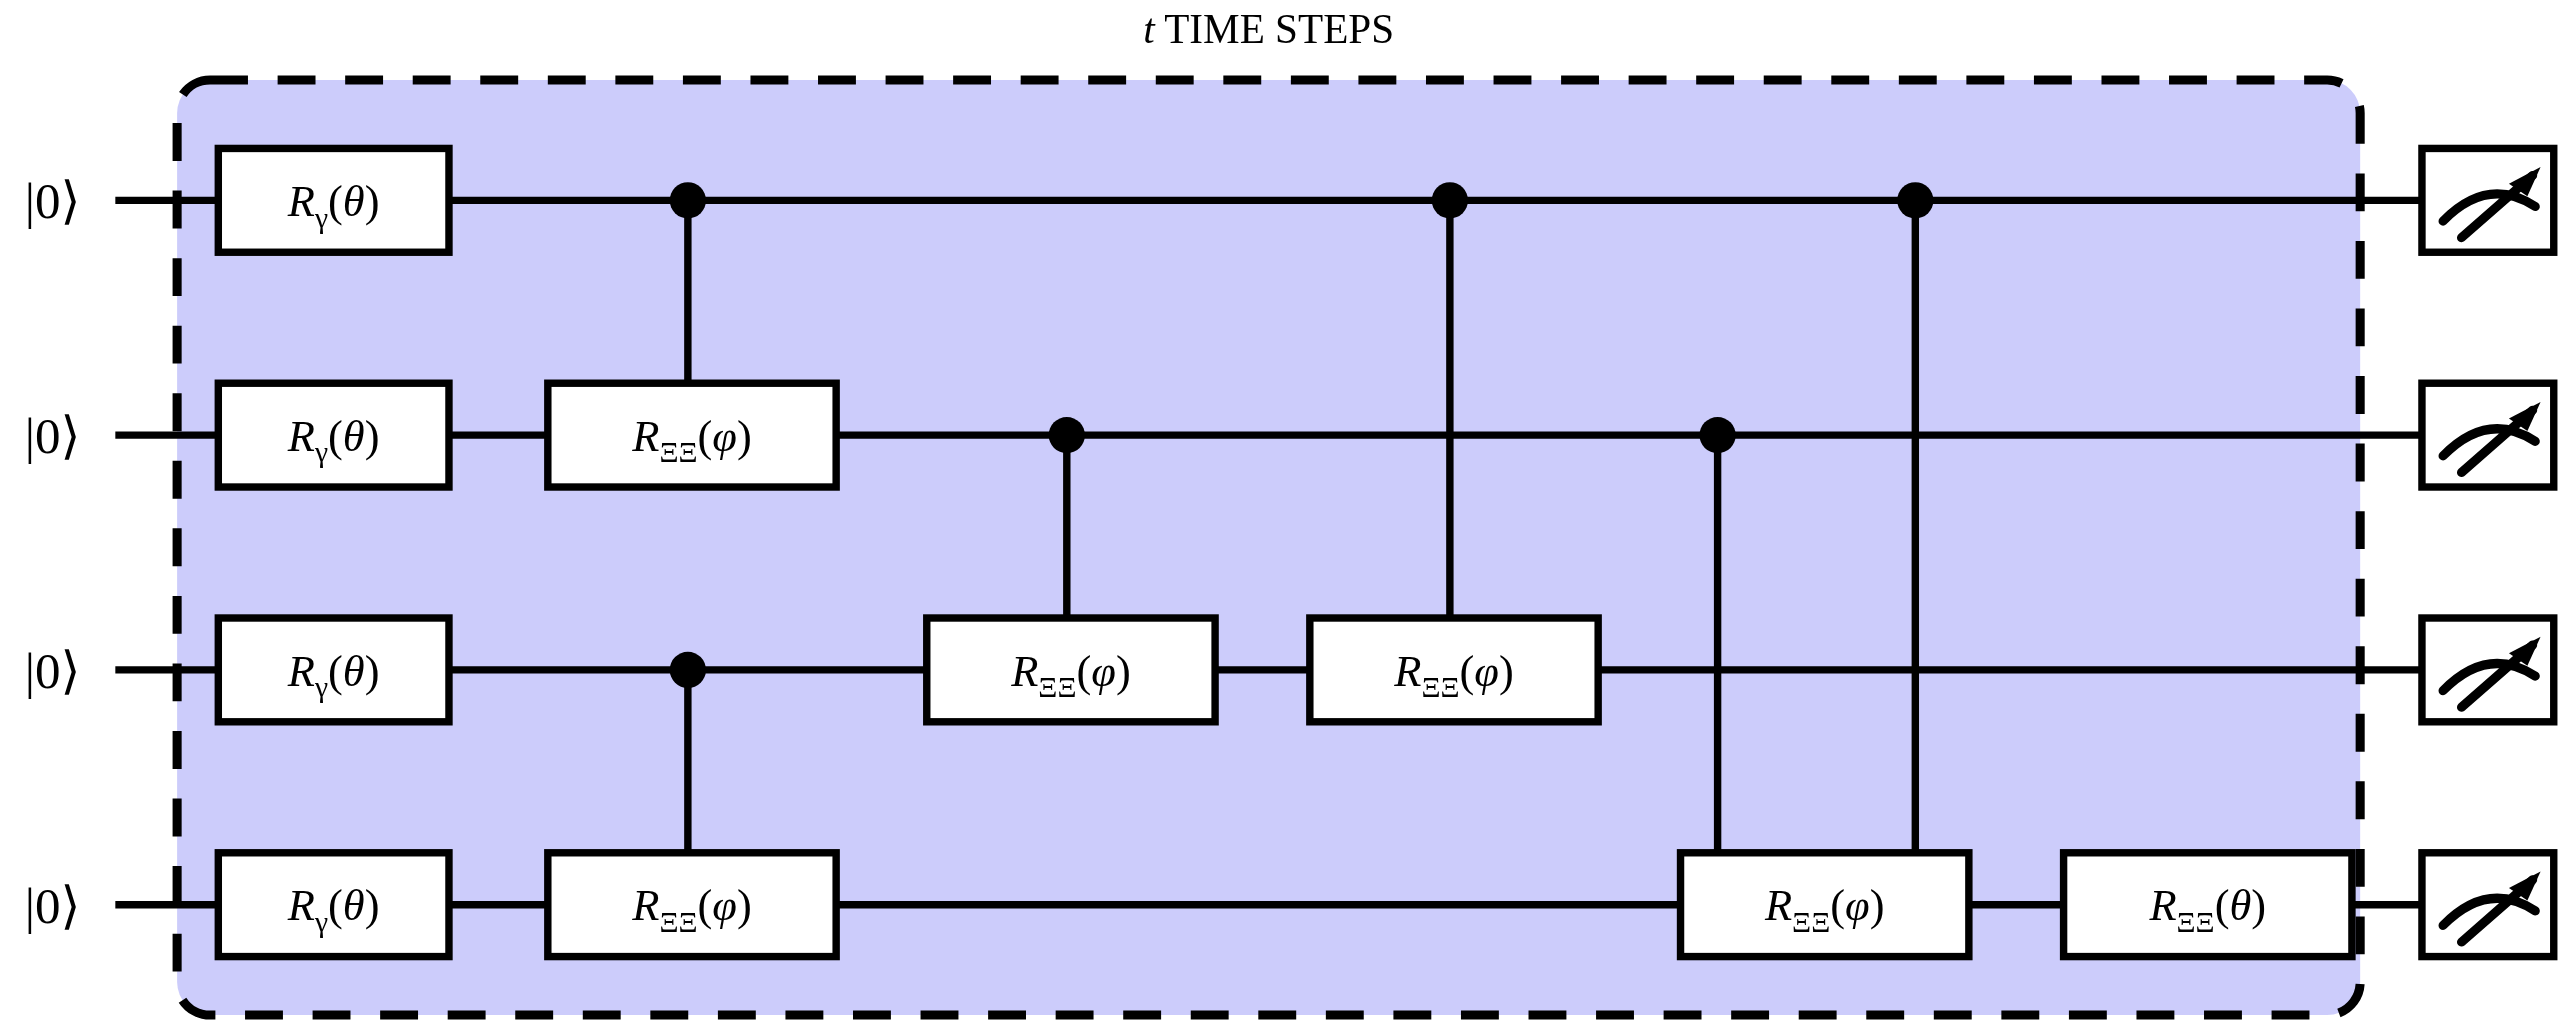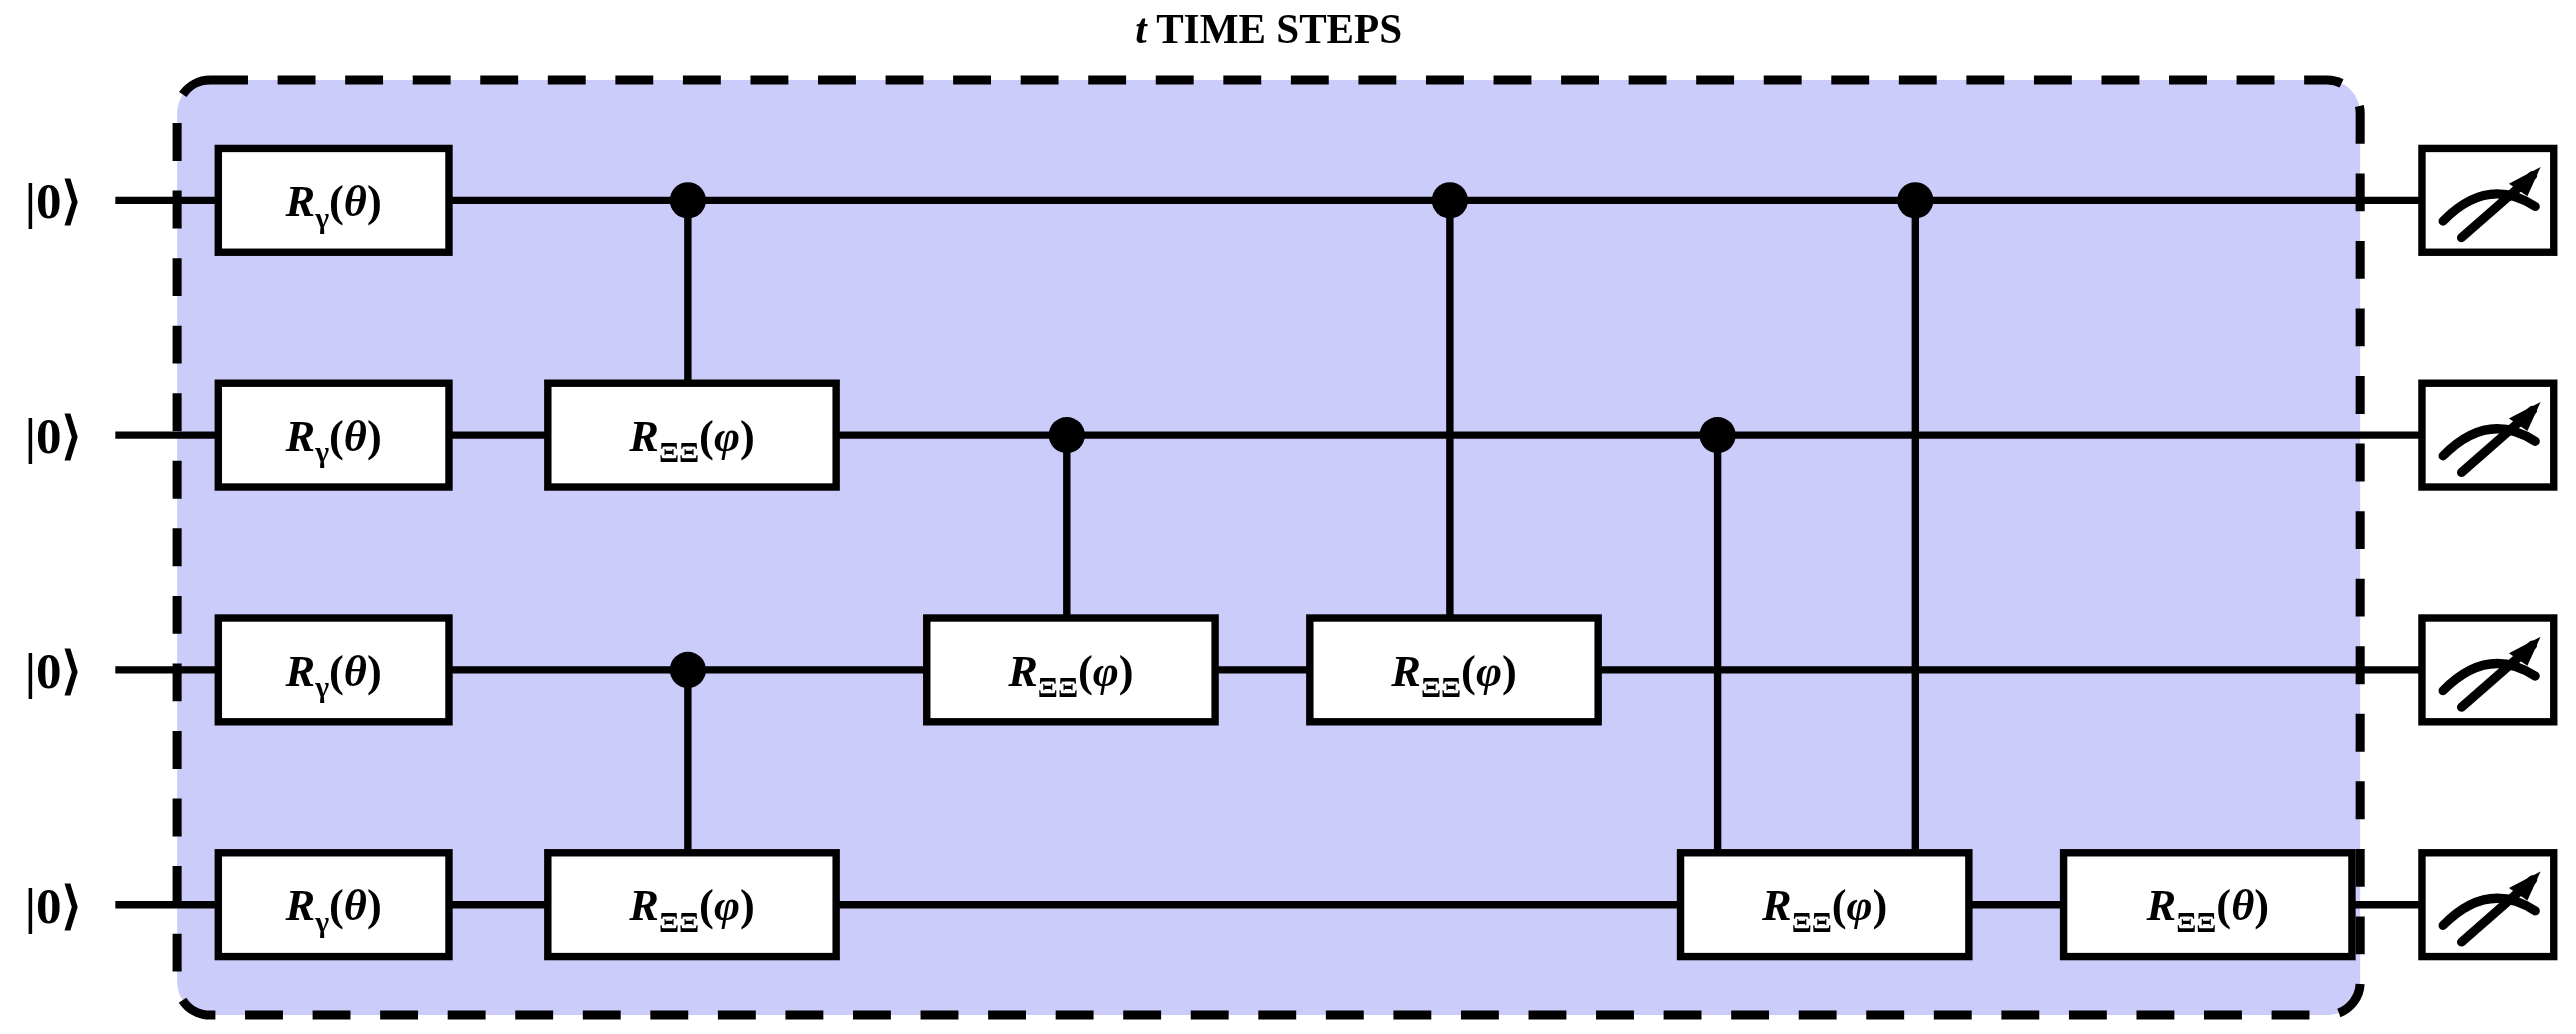--- a/index.html
+++ b/index.html
@@ -1,17 +1,17 @@
 <!DOCTYPE html>
 <html style="font-size:13px"><head>
 <meta charset="utf-8">
 <style>
   html,body{margin:0;padding:0;background:#ffffff;}
   body{width:2576px;height:1035px;font-family:"Liberation Serif",serif;overflow:hidden;}
-  #root{position:relative;width:2274px;height:1035px;font-weight:bold;}
+  #root{position:relative;width:2274px;height:1035px;}
   svg{display:block;}
   .ket{font-family:"Liberation Serif",serif;font-size:62px;fill:#000;}
   .title{font-family:"Liberation Serif",serif;font-size:50px;fill:#000;}
   .title-var{font-style:italic;}
   .gate-label{font-family:"Liberation Serif",serif;font-size:54px;fill:#000;}
   .gl-r{font-style:italic;}
   .gl-sub{font-size:36px;}
   .gl-arg{font-style:italic;}
 </style>
 </head>

